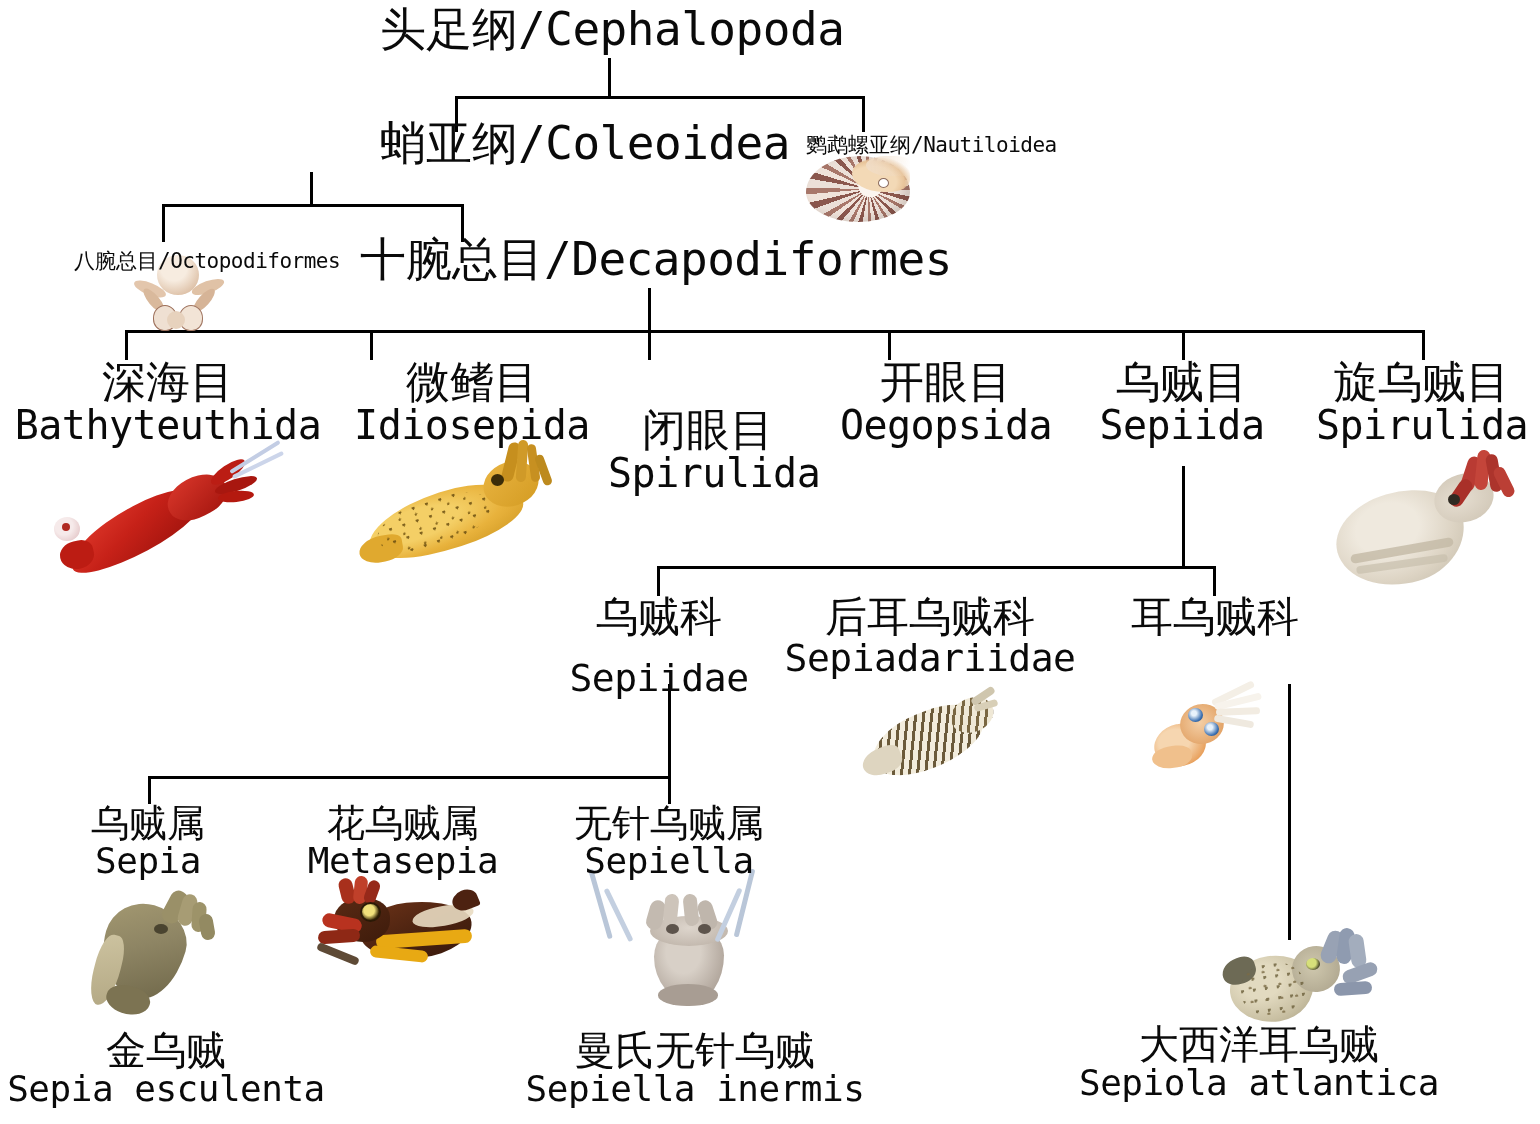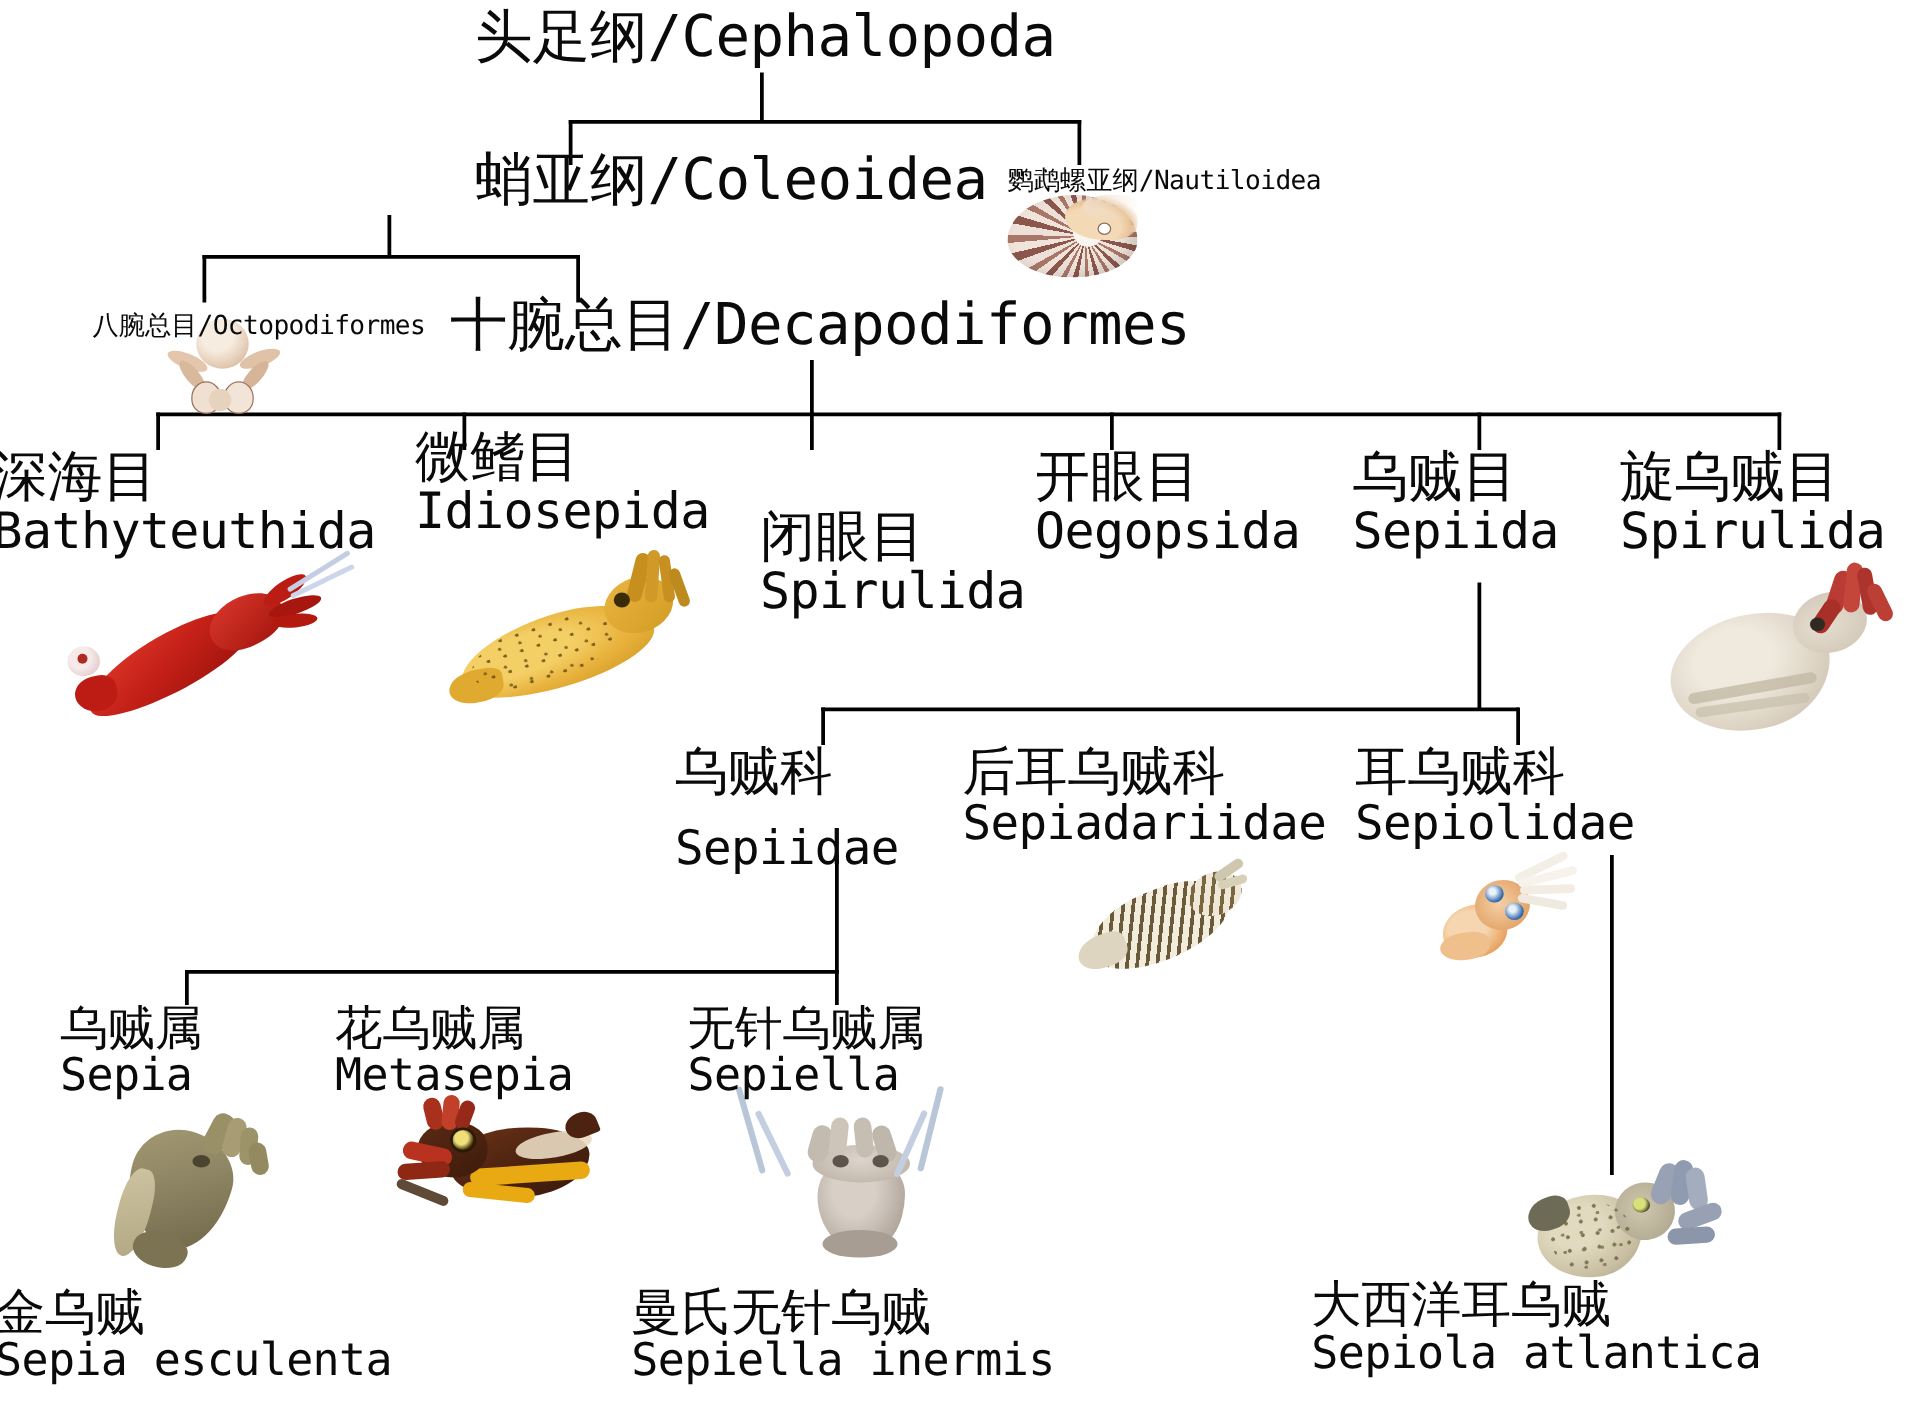--- a/index.html
+++ b/index.html
@@ -1,21 +1,21 @@
 <!DOCTYPE html>
 <html><head>
 <meta charset="utf-8">
 <style>
   html,body{margin:0;padding:0;background:#fff;}
   #page{
     position:relative;width:1540px;height:1124px;background:#ffffff;
     font-family:"Liberation Serif","DejaVu Serif",serif;color:#0a0a0a;
     overflow:hidden;
   }
-  .node{position:absolute;text-align:left;white-space:nowrap;line-height:1.02;}
+  .node{position:absolute;text-align:center;white-space:nowrap;line-height:1.02;}
   .cn{display:block;font-family:"Liberation Sans","DejaVu Sans",sans-serif;font-weight:400;}
   .la{display:block;font-family:"DejaVu Sans Mono","Liberation Mono",monospace;font-weight:400;letter-spacing:-0.5px;}
   
   .inline{white-space:nowrap;}
   .inline .cn,.inline .la{display:inline;vertical-align:baseline;}
 
   
   .h{position:absolute;background:#000;height:3px;}
   .v{position:absolute;background:#000;width:3px;}
 
@@ -218,21 +218,21 @@
 
   <div class="node inline" style="left:360px;top:236px;font-size:46px;">
     <span class="cn">十腕总目</span><span class="la">/</span><span class="la">Decapodiformes</span>
   </div>
 
   <div class="node" style="left:-6px;top:360px;width:348px;">
     <span class="cn" style="font-size:44px;">深海目</span>
     <span class="la" style="font-size:40px;">Bathyteuthida</span>
   </div>
 
-  <div class="node" style="left:332px;top:344px;width:280px;">
+  <div class="node" style="left:332px;top:360px;width:280px;">
     <span class="cn" style="font-size:44px;">微鳍目</span>
     <span class="la" style="font-size:40px;">Idiosepida</span>
   </div>
 
   <div class="node" style="left:608px;top:360px;width:200px;">
     <span class="cn" style="font-size:44px;margin-top:48px;">闭眼目</span>
     <span class="la" style="font-size:40px;">Spirulida</span>
   </div>
 
   <div class="node" style="left:828px;top:360px;width:236px;">
@@ -255,21 +255,20 @@
     <span class="la" style="font-size:38px;margin-top:20px;">Sepiidae</span>
   </div>
 
   <div class="node" style="left:770px;top:596px;width:320px;">
     <span class="cn" style="font-size:42px;">后耳乌贼科</span>
     <span class="la" style="font-size:38px;">Sepiadariidae</span>
   </div>
 
   <div class="node" style="left:1084px;top:596px;width:262px;">
     <span class="cn" style="font-size:42px;">耳乌贼科</span>
-    <span class="la" style="font-size:38px;">Sepiolidae</span>
   </div>
 
   <div class="node" style="left:48px;top:804px;width:200px;">
     <span class="cn" style="font-size:38px;">乌贼属</span>
     <span class="la" style="font-size:36px;">Sepia</span>
   </div>
 
   <div class="node" style="left:268px;top:804px;width:270px;">
     <span class="cn" style="font-size:38px;">花乌贼属</span>
     <span class="la" style="font-size:36px;">Metasepia</span>

